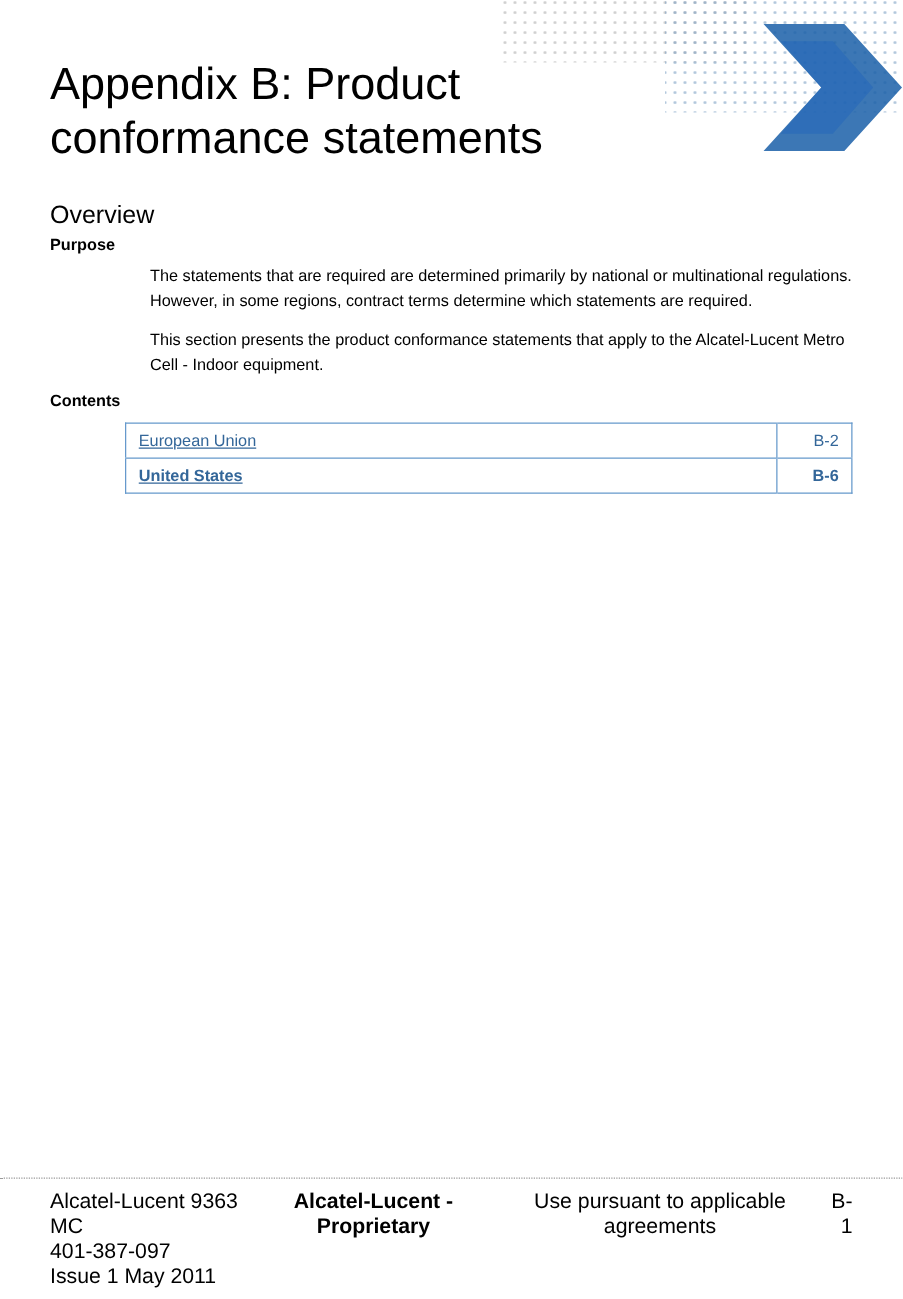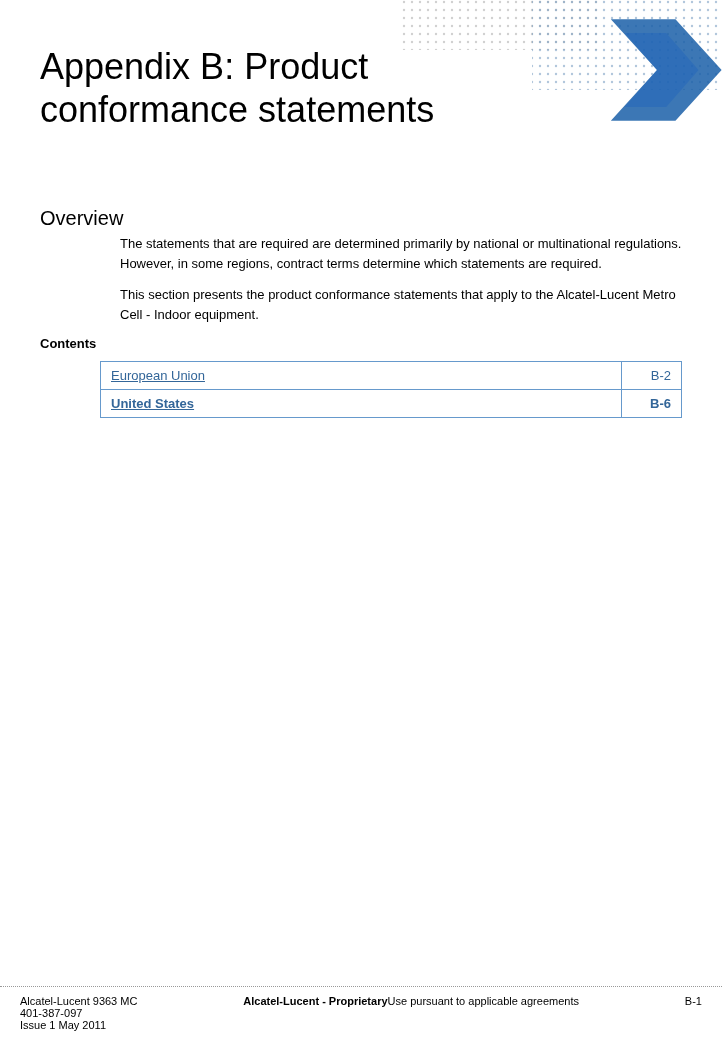--- a/index.html
+++ b/index.html
@@ -50,21 +50,21 @@
     .content-area {
       padding: 30px 40px 80px 40px;
     }
 
     
     .page-title {
       font-size: 36px;
       font-weight: normal;
       color: #000000;
       line-height: 1.2;
-      margin-bottom: 76px;
+      margin-bottom: 30px;
       padding-top: 15px;
       max-width: 420px;
     }
 
     
     .section-heading {
       font-size: 20px;
       font-weight: normal;
       color: #000000;
       margin-bottom: 4px;
@@ -128,25 +128,25 @@
       border-left: 1px solid #6699cc;
     }
 
     
     .footer {
       position: absolute;
       bottom: 0;
       left: 0;
       right: 0;
       border-top: 1px dotted #999999;
-      padding: 8px 20px;
+      padding: 8px 40px;
       display: flex;
       justify-content: space-between;
       align-items: flex-start;
-      font-size: 11px;
+      font-size: 17px;
       color: #000000;
     }
 
     .footer-left {
       display: flex;
       flex-direction: column;
     }
 
     .footer-center {
       text-align: center;
@@ -207,20 +207,21 @@
   <div class="content-area">
 
     <h1 class="page-title">
       <span>Appendix B:  Product</span><br>
       <span>conformance statements</span>
     </h1>
 
     <div>
       <h2 class="section-heading">Overview</h2>
 
+      <div class="sub-heading">Purpose</div>
 
       <p class="para-block">The statements that are required are determined primarily by national or multinational regulations. However, in some regions, contract terms determine which statements are required.</p>
       <p class="para-block">This section presents the product conformance statements that apply to the Alcatel-Lucent Metro Cell - Indoor equipment.</p>
     </div>
 
     <div class="contents-section">
       <div class="sub-heading">Contents</div>
 
       <table class="toc-table">
         <tbody>

